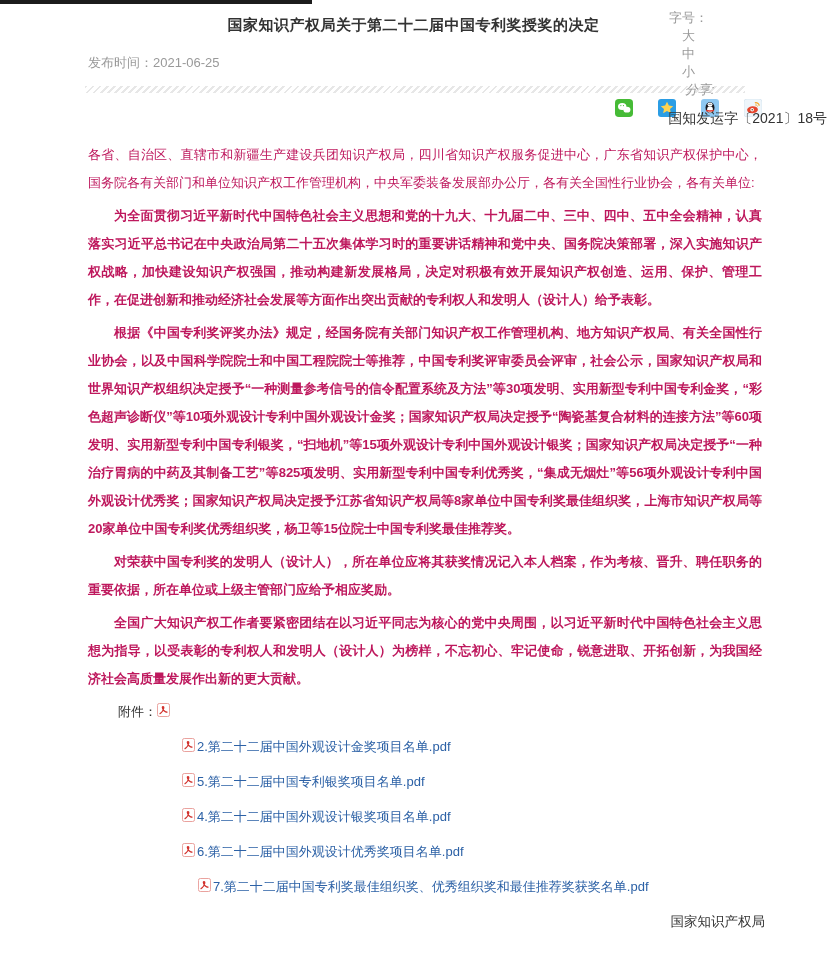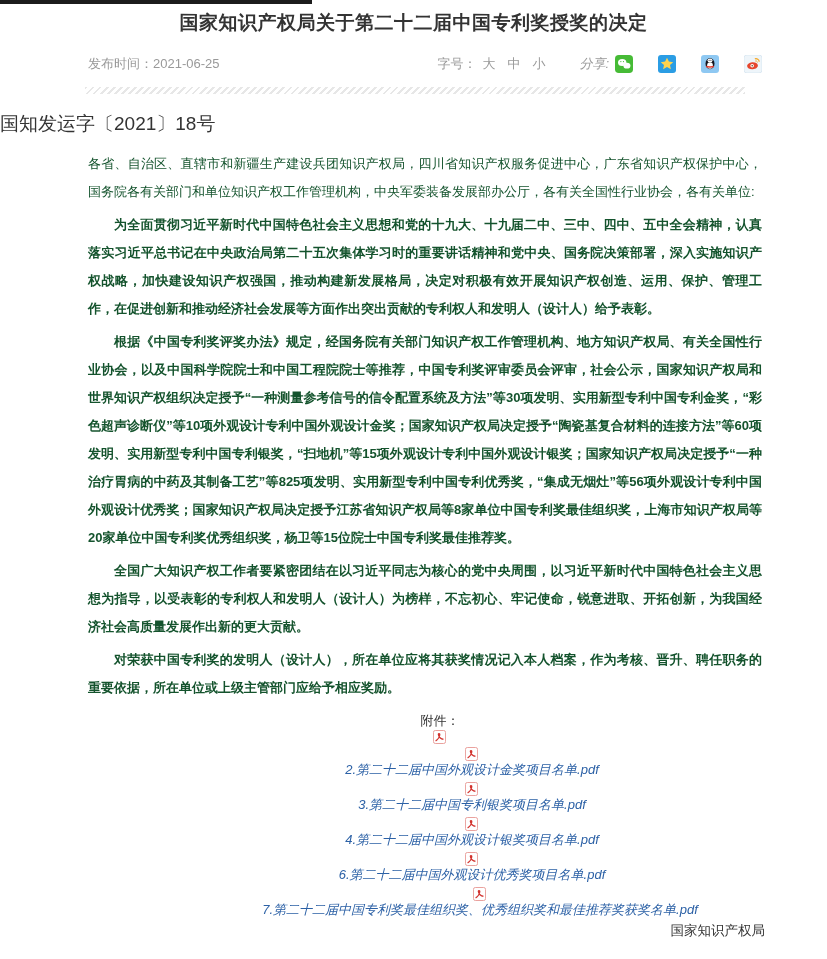--- a/index.html
+++ b/index.html
@@ -10,39 +10,40 @@
     overflow: hidden;
     font-family: "Liberation Sans", "DejaVu Sans", sans-serif;
     color: #333333;
   }
   .top-bar {
     position: absolute; top: 0; left: 0;
     width: 312px; height: 4px;
     background: #1c1c1c;
   }
   .page-title {
-    margin-top: 10px;
+    margin-top: 16px;
     text-align: center;
-    font-size: 19px;
+    font-size: 15px;
     font-weight: bold;
     color: #333333;
     letter-spacing: 0.5px;
   }
   .meta-row {
     margin: 17px 65px 0 88px;
     display: flex;
     align-items: center;
     font-size: 13px;
     color: #999999;
     height: 22px;
   }
   .meta-right {
     margin-left: auto;
     display: flex;
     align-items: center;
+    flex-direction: column;
   }
   .font-size-link {
     color: #999999;
     text-decoration: none;
     margin: 0 6px;
     cursor: pointer;
   }
   .share-label { margin-left: 28px; margin-right: 6px; font-style: italic; }
   .share-icons { display: flex; align-items: center; }
   .share-icon {
@@ -56,46 +57,44 @@
     margin: 12px 82px 0 85px;
     height: 7px;
     background: repeating-linear-gradient(
       135deg,
       #e7e7e7 0px, #e7e7e7 2px,
       #ffffff 2px, #ffffff 5px
     );
   }
   .doc-number {
     margin-top: 17px;
-    text-align: left;
-    font-size: 19px;
+    text-align: right;
+    font-size: 14px;
     color: #333333;
   }
   .article {
     margin: 13px 65px 0 88px;
     font-size: 13px;
     line-height: 28px;
     text-align: justify;
-    color: #14532d;
+    color: #be185d;
   }
   .article p { margin-bottom: 5px; }
   .article p.indent { text-indent: 2em; font-weight: bold; }
   .attachments {
     margin: 10px 65px 0 118px;
     font-size: 13px;
     color: #333333;
   }
   .att-row {
     display: flex;
-    align-items: center;
     height: 20px;
     margin-bottom: 15px;
-    flex-direction: column;
-  }
-  .att-row.indented { margin-left: 64px; font-style: italic; }
+  }
+  .att-row.indented { margin-left: 64px; }
   .att-label { color: #333333; flex: 0 0 auto; }
   .pdf-icon { flex: 0 0 auto; margin-right: 2px; display: inline-block; }
   .pdf-icon svg { display: block; }
   .att-link {
     color: #2c61a6;
     text-decoration: none;
     cursor: pointer;
   }
   .signature {
     margin: 14px 62px 0 0;
@@ -164,22 +163,22 @@
 </div>
 
 <div class="divider"></div>
 
 <div class="doc-number">国知发运字〔2021〕18号</div>
 
 <div class="article">
   <p>各省、自治区、直辖市和新疆生产建设兵团知识产权局，四川省知识产权服务促进中心，广东省知识产权保护中心，国务院各有关部门和单位知识产权工作管理机构，中央军委装备发展部办公厅，各有关全国性行业协会，各有关单位:</p>
   <p class="indent">为全面贯彻习近平新时代中国特色社会主义思想和党的十九大、十九届二中、三中、四中、五中全会精神，认真落实习近平总书记在中央政治局第二十五次集体学习时的重要讲话精神和党中央、国务院决策部署，深入实施知识产权战略，加快建设知识产权强国，推动构建新发展格局，决定对积极有效开展知识产权创造、运用、保护、管理工作，在促进创新和推动经济社会发展等方面作出突出贡献的专利权人和发明人（设计人）给予表彰。</p>
   <p class="indent">根据《中国专利奖评奖办法》规定，经国务院有关部门知识产权工作管理机构、地方知识产权局、有关全国性行业协会，以及中国科学院院士和中国工程院院士等推荐，中国专利奖评审委员会评审，社会公示，国家知识产权局和世界知识产权组织决定授予“一种测量参考信号的信令配置系统及方法”等30项发明、实用新型专利中国专利金奖，“彩色超声诊断仪”等10项外观设计专利中国外观设计金奖；国家知识产权局决定授予“陶瓷基复合材料的连接方法”等60项发明、实用新型专利中国专利银奖，“扫地机”等15项外观设计专利中国外观设计银奖；国家知识产权局决定授予“一种治疗胃病的中药及其制备工艺”等825项发明、实用新型专利中国专利优秀奖，“集成无烟灶”等56项外观设计专利中国外观设计优秀奖；国家知识产权局决定授予江苏省知识产权局等8家单位中国专利奖最佳组织奖，上海市知识产权局等20家单位中国专利奖优秀组织奖，杨卫等15位院士中国专利奖最佳推荐奖。</p>
+  <p class="indent">对荣获中国专利奖的发明人（设计人），所在单位应将其获奖情况记入本人档案，作为考核、晋升、聘任职务的重要依据，所在单位或上级主管部门应给予相应奖励。</p>
   <p class="indent">全国广大知识产权工作者要紧密团结在以习近平同志为核心的党中央周围，以习近平新时代中国特色社会主义思想为指导，以受表彰的专利权人和发明人（设计人）为榜样，不忘初心、牢记使命，锐意进取、开拓创新，为我国经济社会高质量发展作出新的更大贡献。</p>
-  <p class="indent">对荣获中国专利奖的发明人（设计人），所在单位应将其获奖情况记入本人档案，作为考核、晋升、聘任职务的重要依据，所在单位或上级主管部门应给予相应奖励。</p>
 </div>
 
 <div class="attachments">
   <div class="att-row">
     <span class="att-label">附件：</span>
     <span class="pdf-icon">
       <svg width="13" height="14" viewBox="0 0 14 15">
         <rect x="0.5" y="0.5" width="13" height="14" rx="2" fill="#ffffff" stroke="#e89a96"></rect>
         <path d="M2.8 11.6c2.2-1 4.3-4.3 4.5-6.6.1-1.5-1.5-1.7-1.5-.1.1 2.3 2.8 4.9 5.4 5" stroke="#d2322d" stroke-width="1.4" fill="none"></path>
       </svg>
@@ -194,21 +193,21 @@
     </span>
     <a class="att-link">2.第二十二届中国外观设计金奖项目名单.pdf</a>
   </div>
   <div class="att-row indented">
     <span class="pdf-icon">
       <svg width="13" height="14" viewBox="0 0 14 15">
         <rect x="0.5" y="0.5" width="13" height="14" rx="2" fill="#ffffff" stroke="#e89a96"></rect>
         <path d="M2.8 11.6c2.2-1 4.3-4.3 4.5-6.6.1-1.5-1.5-1.7-1.5-.1.1 2.3 2.8 4.9 5.4 5" stroke="#d2322d" stroke-width="1.4" fill="none"></path>
       </svg>
     </span>
-    <a class="att-link">3.第二十二届中国专利银奖项目名单.pdf</a>
+    <a class="att-link">5.第二十二届中国专利银奖项目名单.pdf</a>
   </div>
   <div class="att-row indented">
     <span class="pdf-icon">
       <svg width="13" height="14" viewBox="0 0 14 15">
         <rect x="0.5" y="0.5" width="13" height="14" rx="2" fill="#ffffff" stroke="#e89a96"></rect>
         <path d="M2.8 11.6c2.2-1 4.3-4.3 4.5-6.6.1-1.5-1.5-1.7-1.5-.1.1 2.3 2.8 4.9 5.4 5" stroke="#d2322d" stroke-width="1.4" fill="none"></path>
       </svg>
     </span>
     <a class="att-link">4.第二十二届中国外观设计银奖项目名单.pdf</a>
   </div>

